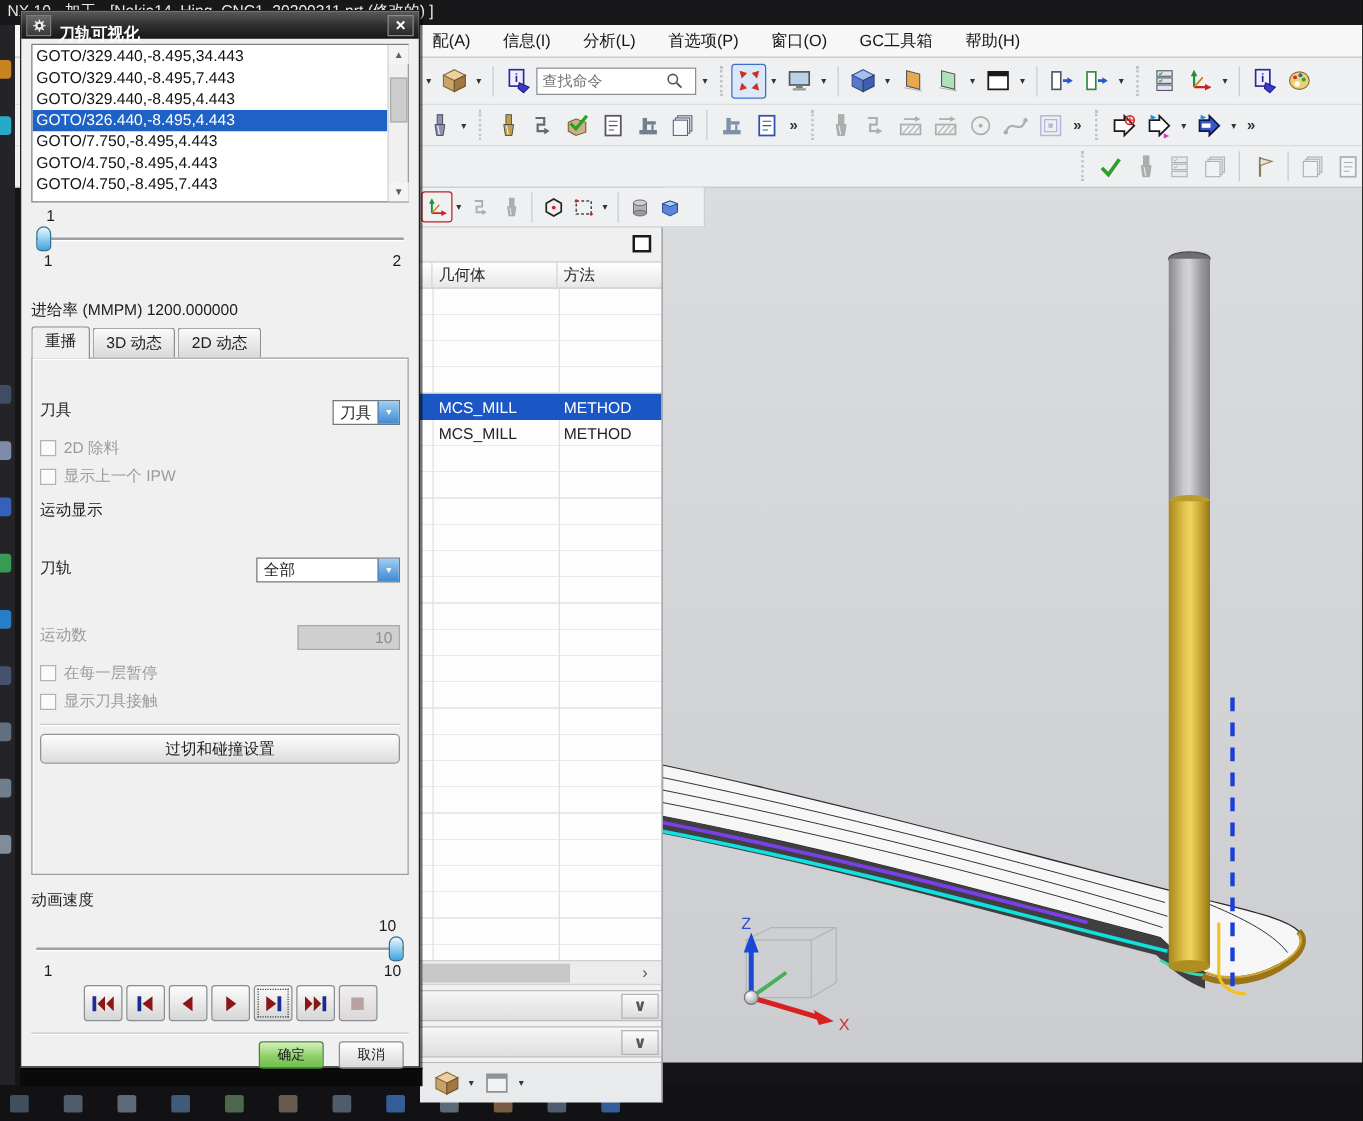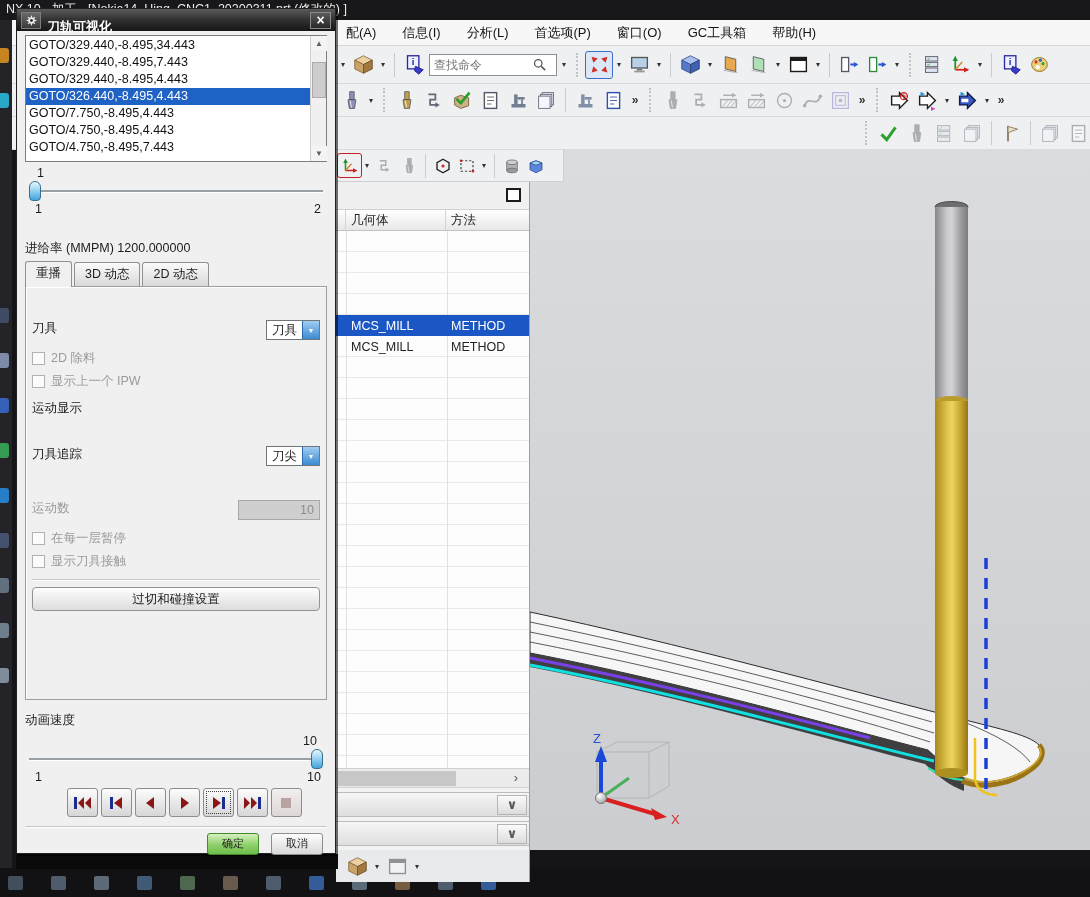--- a/index.html
+++ b/index.html
@@ -841,23 +841,23 @@
         <div class="g-cb">
           <span class="cb"></span>
           <span class="cb-lab dis">2D 除料</span>
         </div>
         <div class="g-cb">
           <span class="cb"></span>
           <span class="cb-lab dis">显示上一个 IPW</span>
         </div>
         <div class="g-head" style="margin-top:4px">运动显示</div>
         <div class="g-row">
-          <span class="g-lab">刀具追踪</span>
-          <span class="dd">
-            <span class="dd-val">刀尖</span>
+          <span class="g-lab">刀轨</span>
+          <span class="dd dd-wide">
+            <span class="dd-val">全部</span>
             <span class="dd-btn">
                 <span class="dd-ar">▼</span>
               </span>
           </span>
         </div>
         <div class="g-row">
           <span class="g-lab dis">运动数</span>
           <input class="num" disabled="" value="10" style="">
         </div>
         <div class="g-cb">

